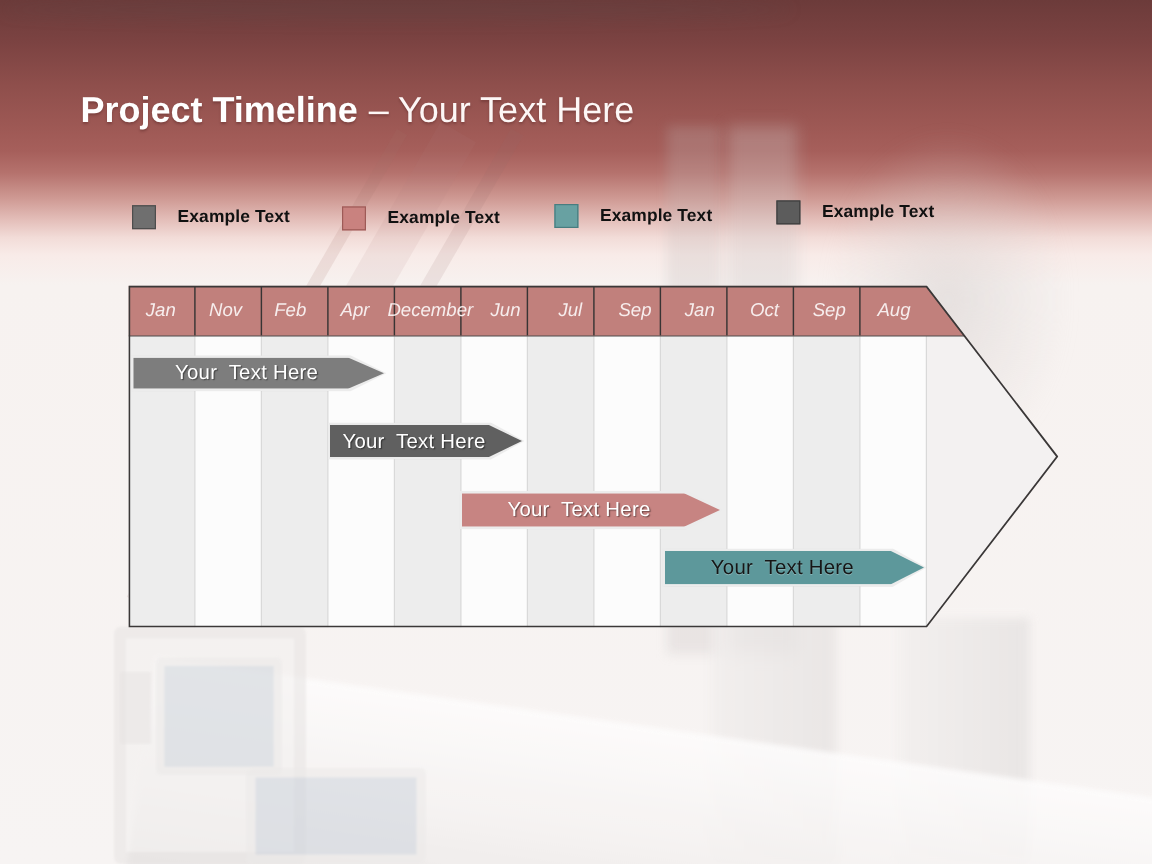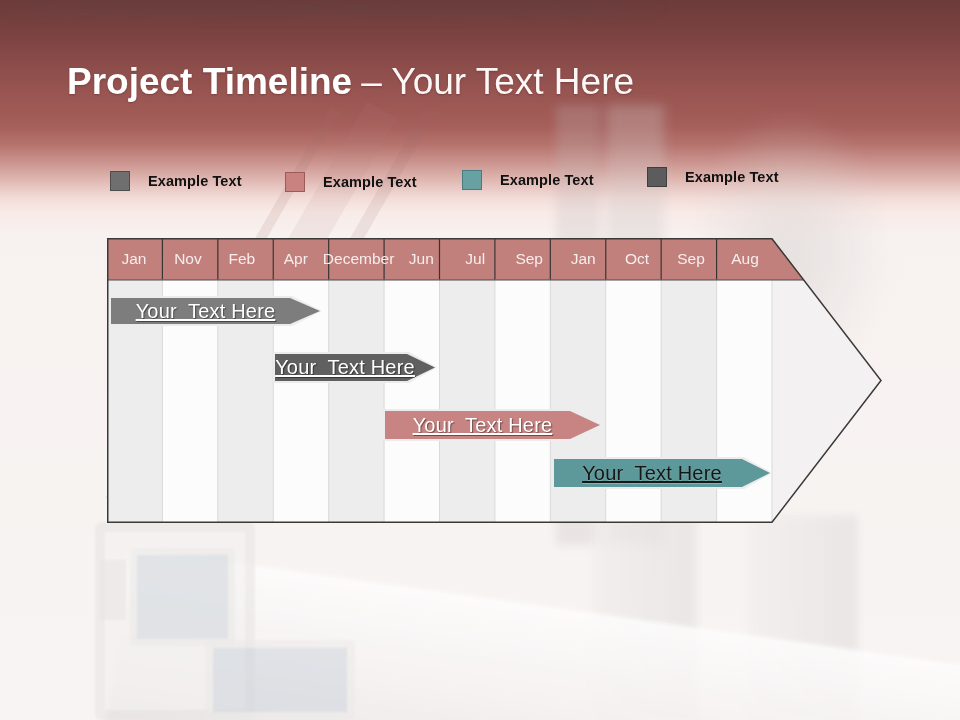--- a/index.html
+++ b/index.html
@@ -30,49 +30,49 @@
   .beam { left:130px; top:548px; width:920px; height:190px; transform:rotate(8deg); transform-origin:top left;
     background:linear-gradient(180deg,#fefdfd 0%, #f4f1f0 55%, #e8e5e4 100%); opacity:.85; filter:blur(2px); }
   .wf { opacity:.5; filter:blur(1px); }
   .wf-frame { left:95px; top:522px; width:160px; height:198px; background:#f3f1f0; border:10px solid #e6e3e2; border-radius:6px; }
   .wf-pane1 { left:130px; top:548px; width:105px; height:98px; background:#cdd4dc; border:7px solid #ebe9e8; border-radius:4px; }
   .wf-pane2 { left:205px; top:640px; width:150px; height:80px; background:#cbd2dc; border:8px solid #eceae9; border-radius:4px; }
   .wf-bit1 { left:100px; top:560px; width:26px; height:60px; background:#e7e4e3; }
   .arrow-shadow { left:130px; top:518px; width:660px; height:16px; background:rgba(90,80,80,0.18); filter:blur(6px); border-radius:50%; }
 
   
-  .title { position:absolute; left:67px; top:61px; font-size:37px; color:#ffffff;
+  .title { position:absolute; left:67px; top:76px; font-size:30px; color:#ffffff;
     text-shadow:0 1px 2px rgba(60,20,20,0.30); white-space:nowrap; }
   .title .t-bold { font-weight:700; }
   .title .t-rest { font-weight:400; margin-left:9px; color:#fdf7f6; }
 
   
   .legend-item { position:absolute; display:flex; align-items:center; }
   .li1 { left:110px; top:171px; } .li2 { left:285px; top:172px; }
   .li3 { left:462px; top:170px; } .li4 { left:647px; top:167px; }
   .swatch { width:20px; height:20px; display:inline-block; }
   .sw1 { background:#6f6f6f; border:1.5px solid #4d4d4d; }
   .sw2 { background:#c9827f; border:1.5px solid #9e5a57; }
   .sw3 { background:#68a1a2; border:1.5px solid #477d80; }
   .sw4 { background:#5c5c5c; border:1.5px solid #3e3e3e; }
   .legend-label { margin-left:18px; font-size:14.5px; font-weight:700; color:#111; letter-spacing:.1px;text-align:center; }
 
   
   .timeline { position:absolute; left:107px; top:238px; width:775px; height:285px; }
   .timeline svg { position:absolute; left:0; top:0; }
-  .months-row { position:absolute; left:0; top:0; width:665px; height:41px; display:flex; }
+  .months-row { position:absolute; left:0; top:0; width:665px; height:41px; display:flex;font-style:italic; }
   .month-cell { flex:1; text-align:center; line-height:42px; font-size:15.5px; color:#f7eded; }
 
   .bar { position:absolute; --tip:30px;
     clip-path:polygon(0 0, calc(100% - var(--tip)) 0, 100% 50%, calc(100% - var(--tip)) 100%, 0 100%);
     background:#ececec; filter:drop-shadow(2px 2px 3px rgba(70,60,60,0.40)); }
   .bar-fill { position:absolute; inset:2px;
     clip-path:polygon(0 0, calc(100% - var(--tip)) 0, 100% 50%, calc(100% - var(--tip)) 100%, 0 100%);
     display:flex; align-items:center; justify-content:center; padding-right:20px; }
-  .bar-label { font-size:20px; white-space:pre; letter-spacing:.2px;text-decoration:underline; }
+  .bar-label { font-size:17px; white-space:pre; letter-spacing:.2px; }
   .bar1 { left:2px;   top:58px;  width:213px; height:30px; --tip:30px; }
   .bar1 .bar-fill { background:#7d7d7d; }
   .bar2 { left:166px; top:114px; width:164px; height:31px; --tip:28px; }
   .bar2 .bar-fill { background:#606060; }
   .bar3 { left:276px; top:171px; width:219px; height:32px; --tip:30px; }
   .bar3 .bar-fill { background:#c78482; }
   .bar4 { left:445px; top:219px; width:220px; height:32px; --tip:28px; }
   .bar4 .bar-fill { background:#5d989b; }
   .text-light { color:#ffffff; text-shadow:1px 1px 1px rgba(0,0,0,0.45); }
   .text-dark  { color:#161616; text-shadow:0 1px 0 rgba(255,255,255,0.25); }

